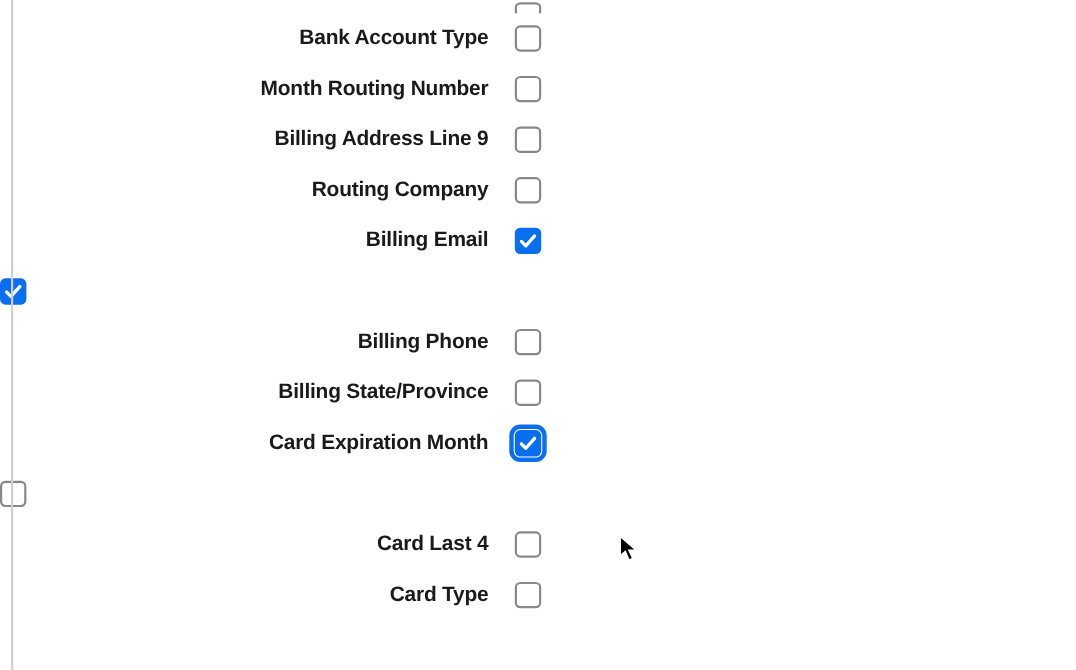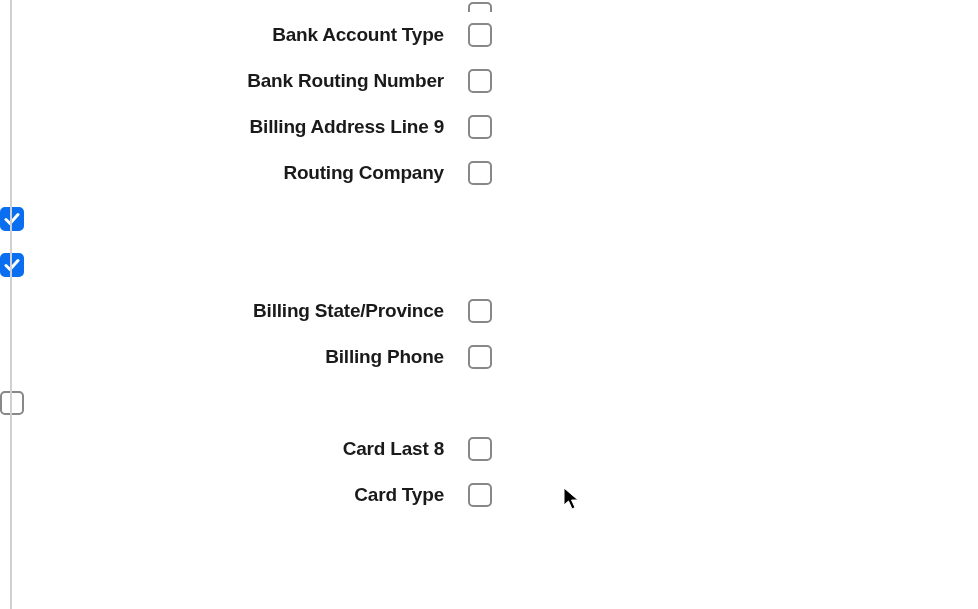--- a/index.html
+++ b/index.html
@@ -113,21 +113,21 @@
     <div class="label-col">
       <span class="field-label">Bank Account Type</span>
     </div>
     <div class="checkbox-col">
       <div class="checkbox"></div>
     </div>
   </div>
 
   <div class="form-row">
     <div class="label-col">
-      <span class="field-label">Bank Routing Number</span>
+      <span class="field-label">Month Routing Number</span>
     </div>
     <div class="checkbox-col">
       <div class="checkbox"></div>
     </div>
   </div>
 
   <div class="form-row">
     <div class="label-col">
       <span class="field-label">Billing Address Line 9</span>
     </div>
@@ -139,20 +139,23 @@
   <div class="form-row">
     <div class="label-col">
       <span class="field-label">Routing Company</span>
     </div>
     <div class="checkbox-col">
       <div class="checkbox"></div>
     </div>
   </div>
 
   <div class="form-row">
+    <div class="label-col">
+      <span class="field-label">Billing Email</span>
+    </div>
     <div class="checkbox-col">
       <div class="checkbox checked">
         <svg class="checkmark" viewBox="0 0 16 16">
             <path d="M2 8.5 L6 12.5 L14 3.5" stroke="#fff" stroke-width="3" fill="none" stroke-linecap="round" stroke-linejoin="round"></path>
           </svg>
       </div>
     </div>
   </div>
 
   <div class="form-row">
@@ -160,47 +163,59 @@
       <div class="checkbox checked">
         <svg class="checkmark" viewBox="0 0 16 16">
             <path d="M2 8.5 L6 12.5 L14 3.5" stroke="#fff" stroke-width="3" fill="none" stroke-linecap="round" stroke-linejoin="round"></path>
           </svg>
       </div>
     </div>
   </div>
 
   <div class="form-row">
     <div class="label-col">
+      <span class="field-label">Billing Phone</span>
+    </div>
+    <div class="checkbox-col">
+      <div class="checkbox"></div>
+    </div>
+  </div>
+
+  <div class="form-row">
+    <div class="label-col">
       <span class="field-label">Billing State/Province</span>
     </div>
     <div class="checkbox-col">
       <div class="checkbox"></div>
     </div>
   </div>
 
-  <div class="form-row">
-    <div class="label-col">
-      <span class="field-label">Billing Phone</span>
-    </div>
-    <div class="checkbox-col">
-      <div class="checkbox"></div>
-    </div>
-  </div>
-
-
-
-  <div class="form-row">
-    <div class="checkbox-col">
-      <div class="checkbox"></div>
-    </div>
-  </div>
-
-  <div class="form-row">
-    <div class="label-col">
-      <span class="field-label">Card Last 8</span>
+
+  <div class="form-row">
+    <div class="label-col">
+      <span class="field-label">Card Expiration Month</span>
+    </div>
+    <div class="checkbox-col">
+      <div class="checkbox checked focused">
+        <svg class="checkmark" viewBox="0 0 16 16">
+            <path d="M2 8.5 L6 12.5 L14 3.5" stroke="#fff" stroke-width="3" fill="none" stroke-linecap="round" stroke-linejoin="round"></path>
+          </svg>
+      </div>
+    </div>
+  </div>
+
+  <div class="form-row">
+    <div class="checkbox-col">
+      <div class="checkbox"></div>
+    </div>
+  </div>
+
+  <div class="form-row">
+    <div class="label-col">
+      <span class="field-label">Card Last 4</span>
     </div>
     <div class="checkbox-col">
       <div class="checkbox"></div>
     </div>
   </div>
 
   <div class="form-row">
     <div class="label-col">
       <span class="field-label">Card Type</span>
     </div>

